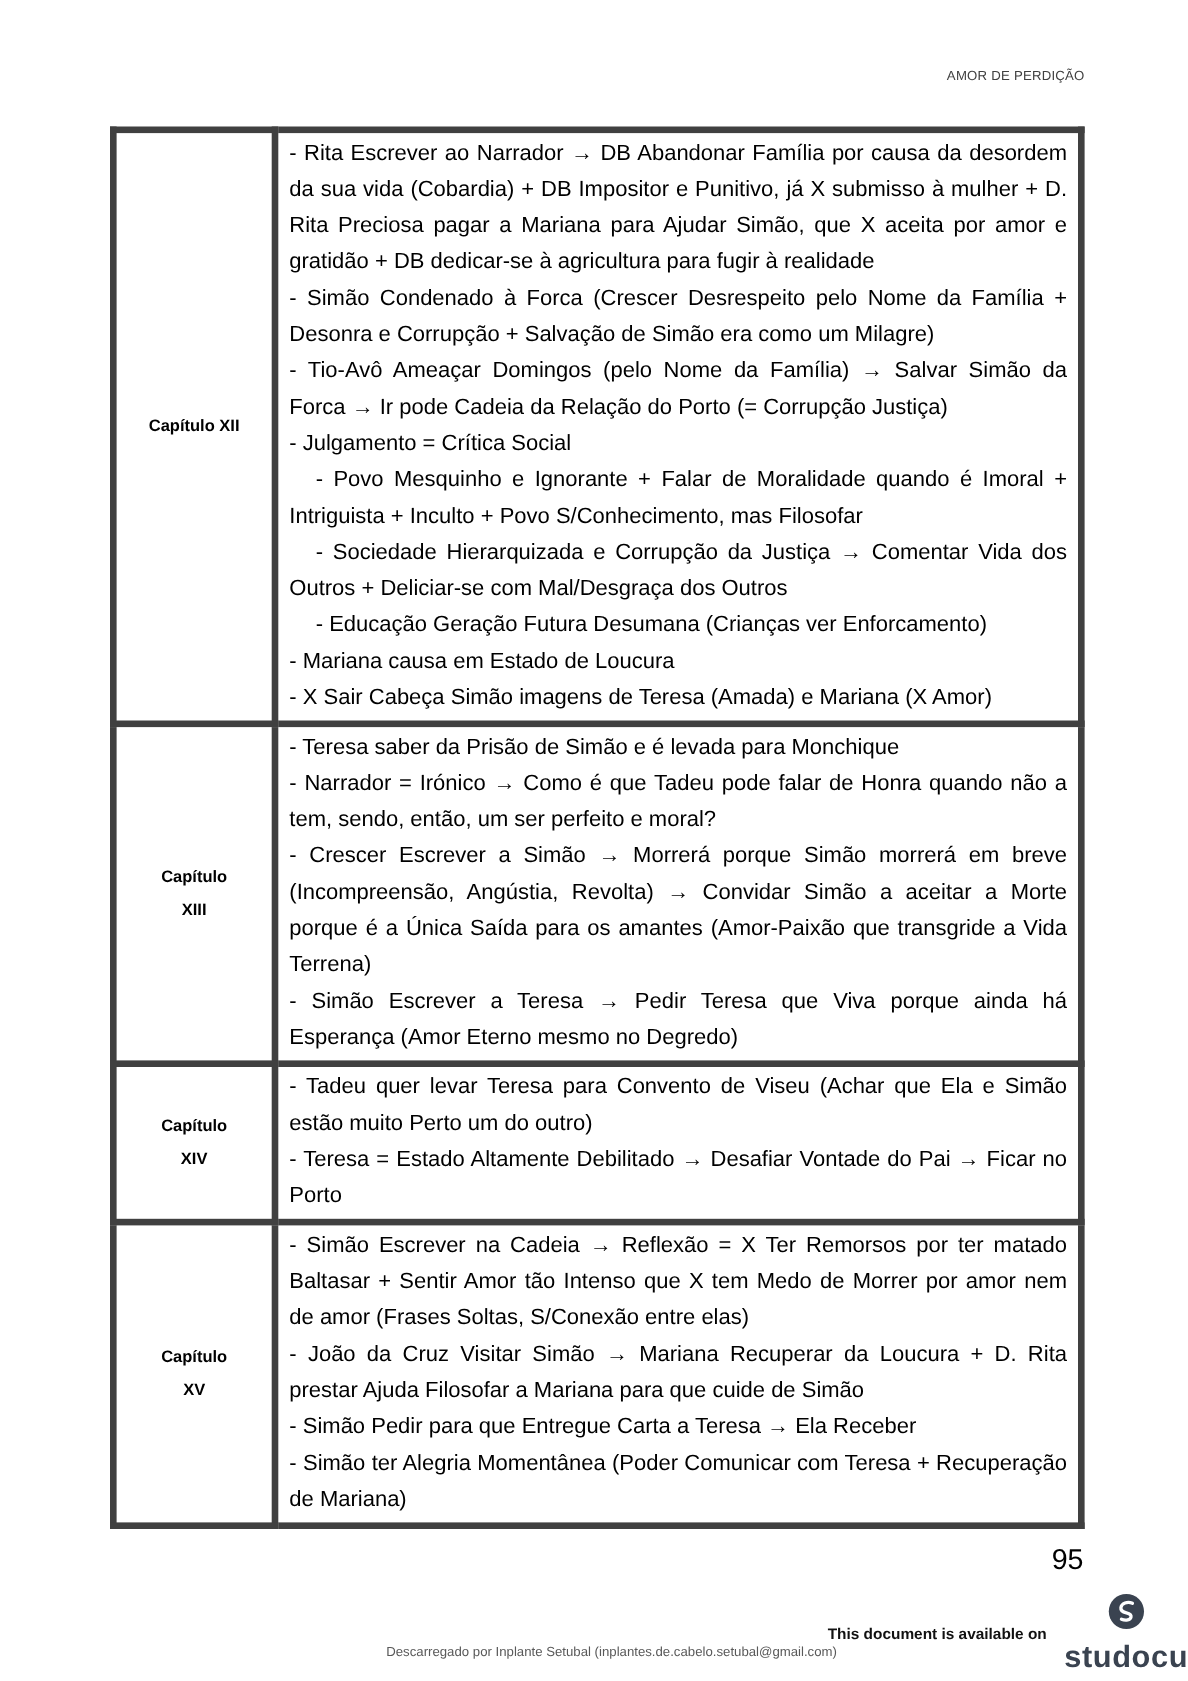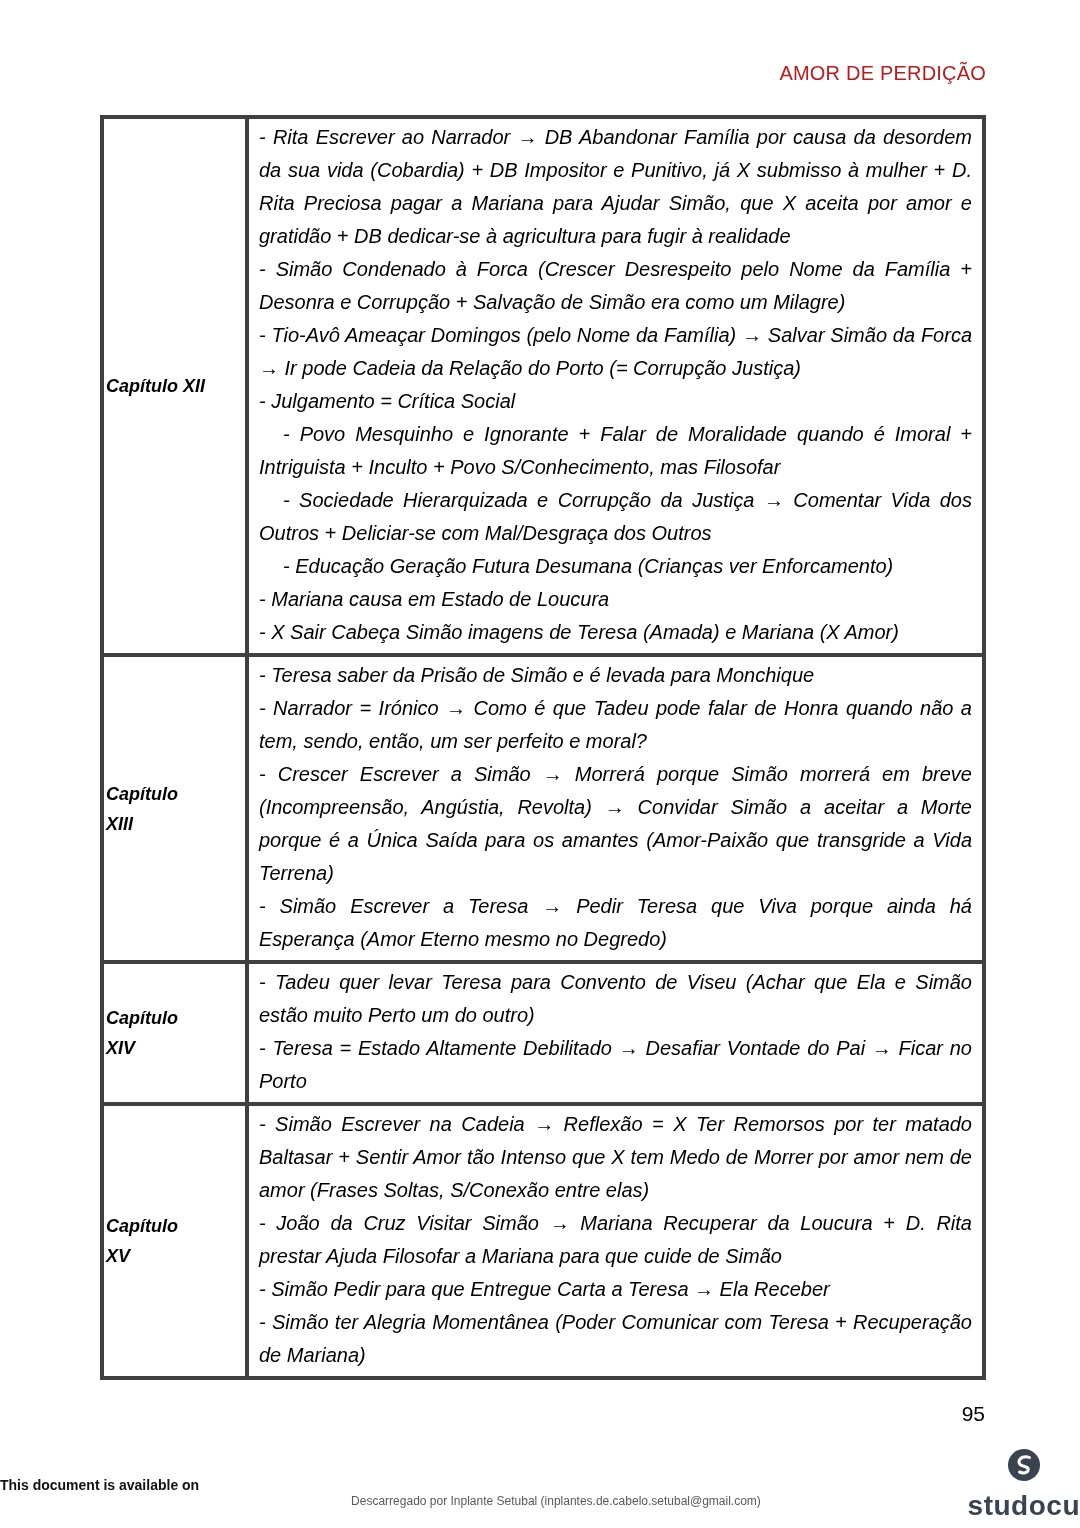--- a/index.html
+++ b/index.html
@@ -12,42 +12,41 @@
     height: 1528px;
     position: relative;
     font-family: "Liberation Sans", sans-serif;
     color: #000000;
     overflow: hidden;
   }
   .page-header {
     position: absolute;
     top: 62px;
     right: 94px;
-    font-size: 20px;
+    font-size: 12px;
     letter-spacing: 0.2px;
-    color: #b91c1c;
+    color: #404040;
   }
   table.doc-table {
     position: absolute;
     left: 100px;
     top: 115px;
     width: 886px;
     border-collapse: collapse;
     table-layout: fixed;
   }
   table.doc-table td {
-    border: 4px solid #404040;
+    border: 6px solid #404040;
     vertical-align: middle;
-    font-style: italic;
   }
   td.chapter-cell {
     width: 137px;
-    text-align: left;
+    text-align: center;
     font-weight: bold;
-    font-size: 18px;
+    font-size: 15px;
     line-height: 30px;
     white-space: pre-line;
     padding: 2px;
   }
   td.content-cell {
     padding: 2px 10px 4px 10px;
     font-size: 20px;
   }
   .item {
     margin: 0;
@@ -55,29 +54,29 @@
     line-height: 33px;
     color: #000000;
   }
   .item.sub {
     text-indent: 24px;
   }
   .page-number {
     position: absolute;
     top: 1402px;
     right: 95px;
-    font-size: 21px;
+    font-size: 26px;
   }
   .footer-brand-row {
     position: absolute;
     top: 1448px;
     left: 0;
     width: 1080px;
     display: flex;
-    justify-content: space-between;
+    justify-content: flex-end;
     align-items: center;
     gap: 16px;
   }
   .availability-text {
     font-size: 14px;
     font-weight: bold;
     color: #111111;
   }
   .brand {
     display: inline-flex;

